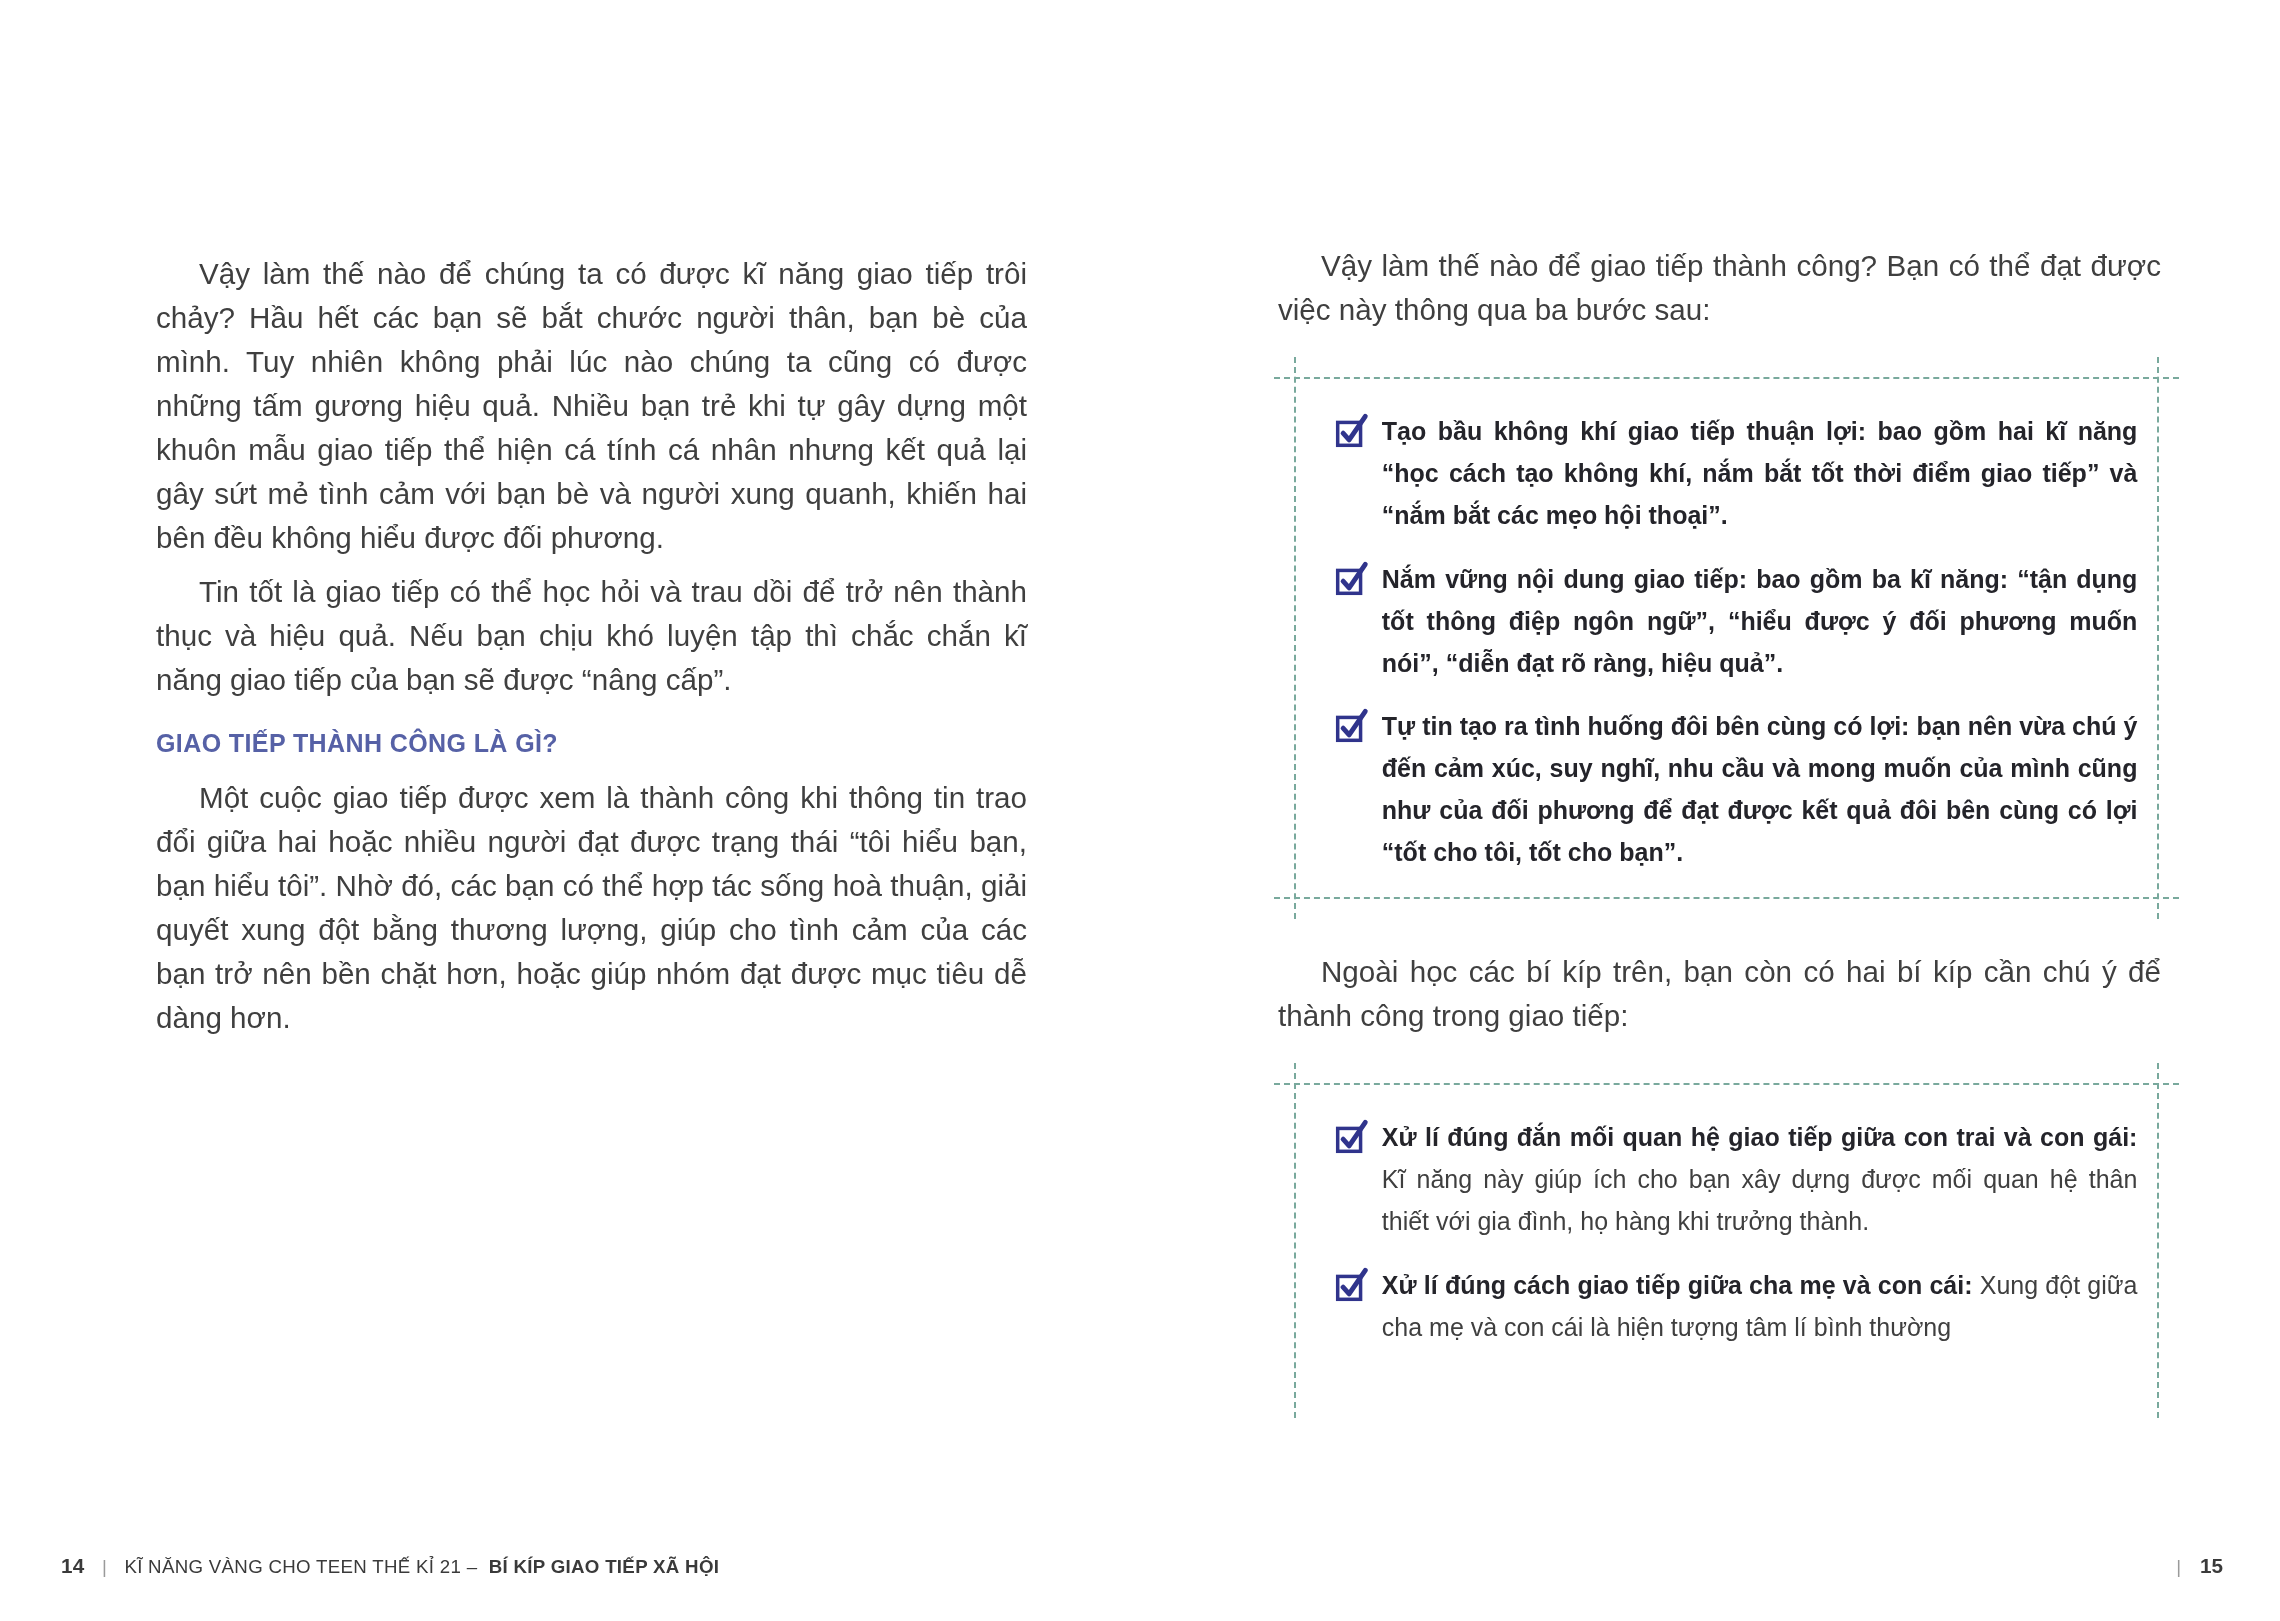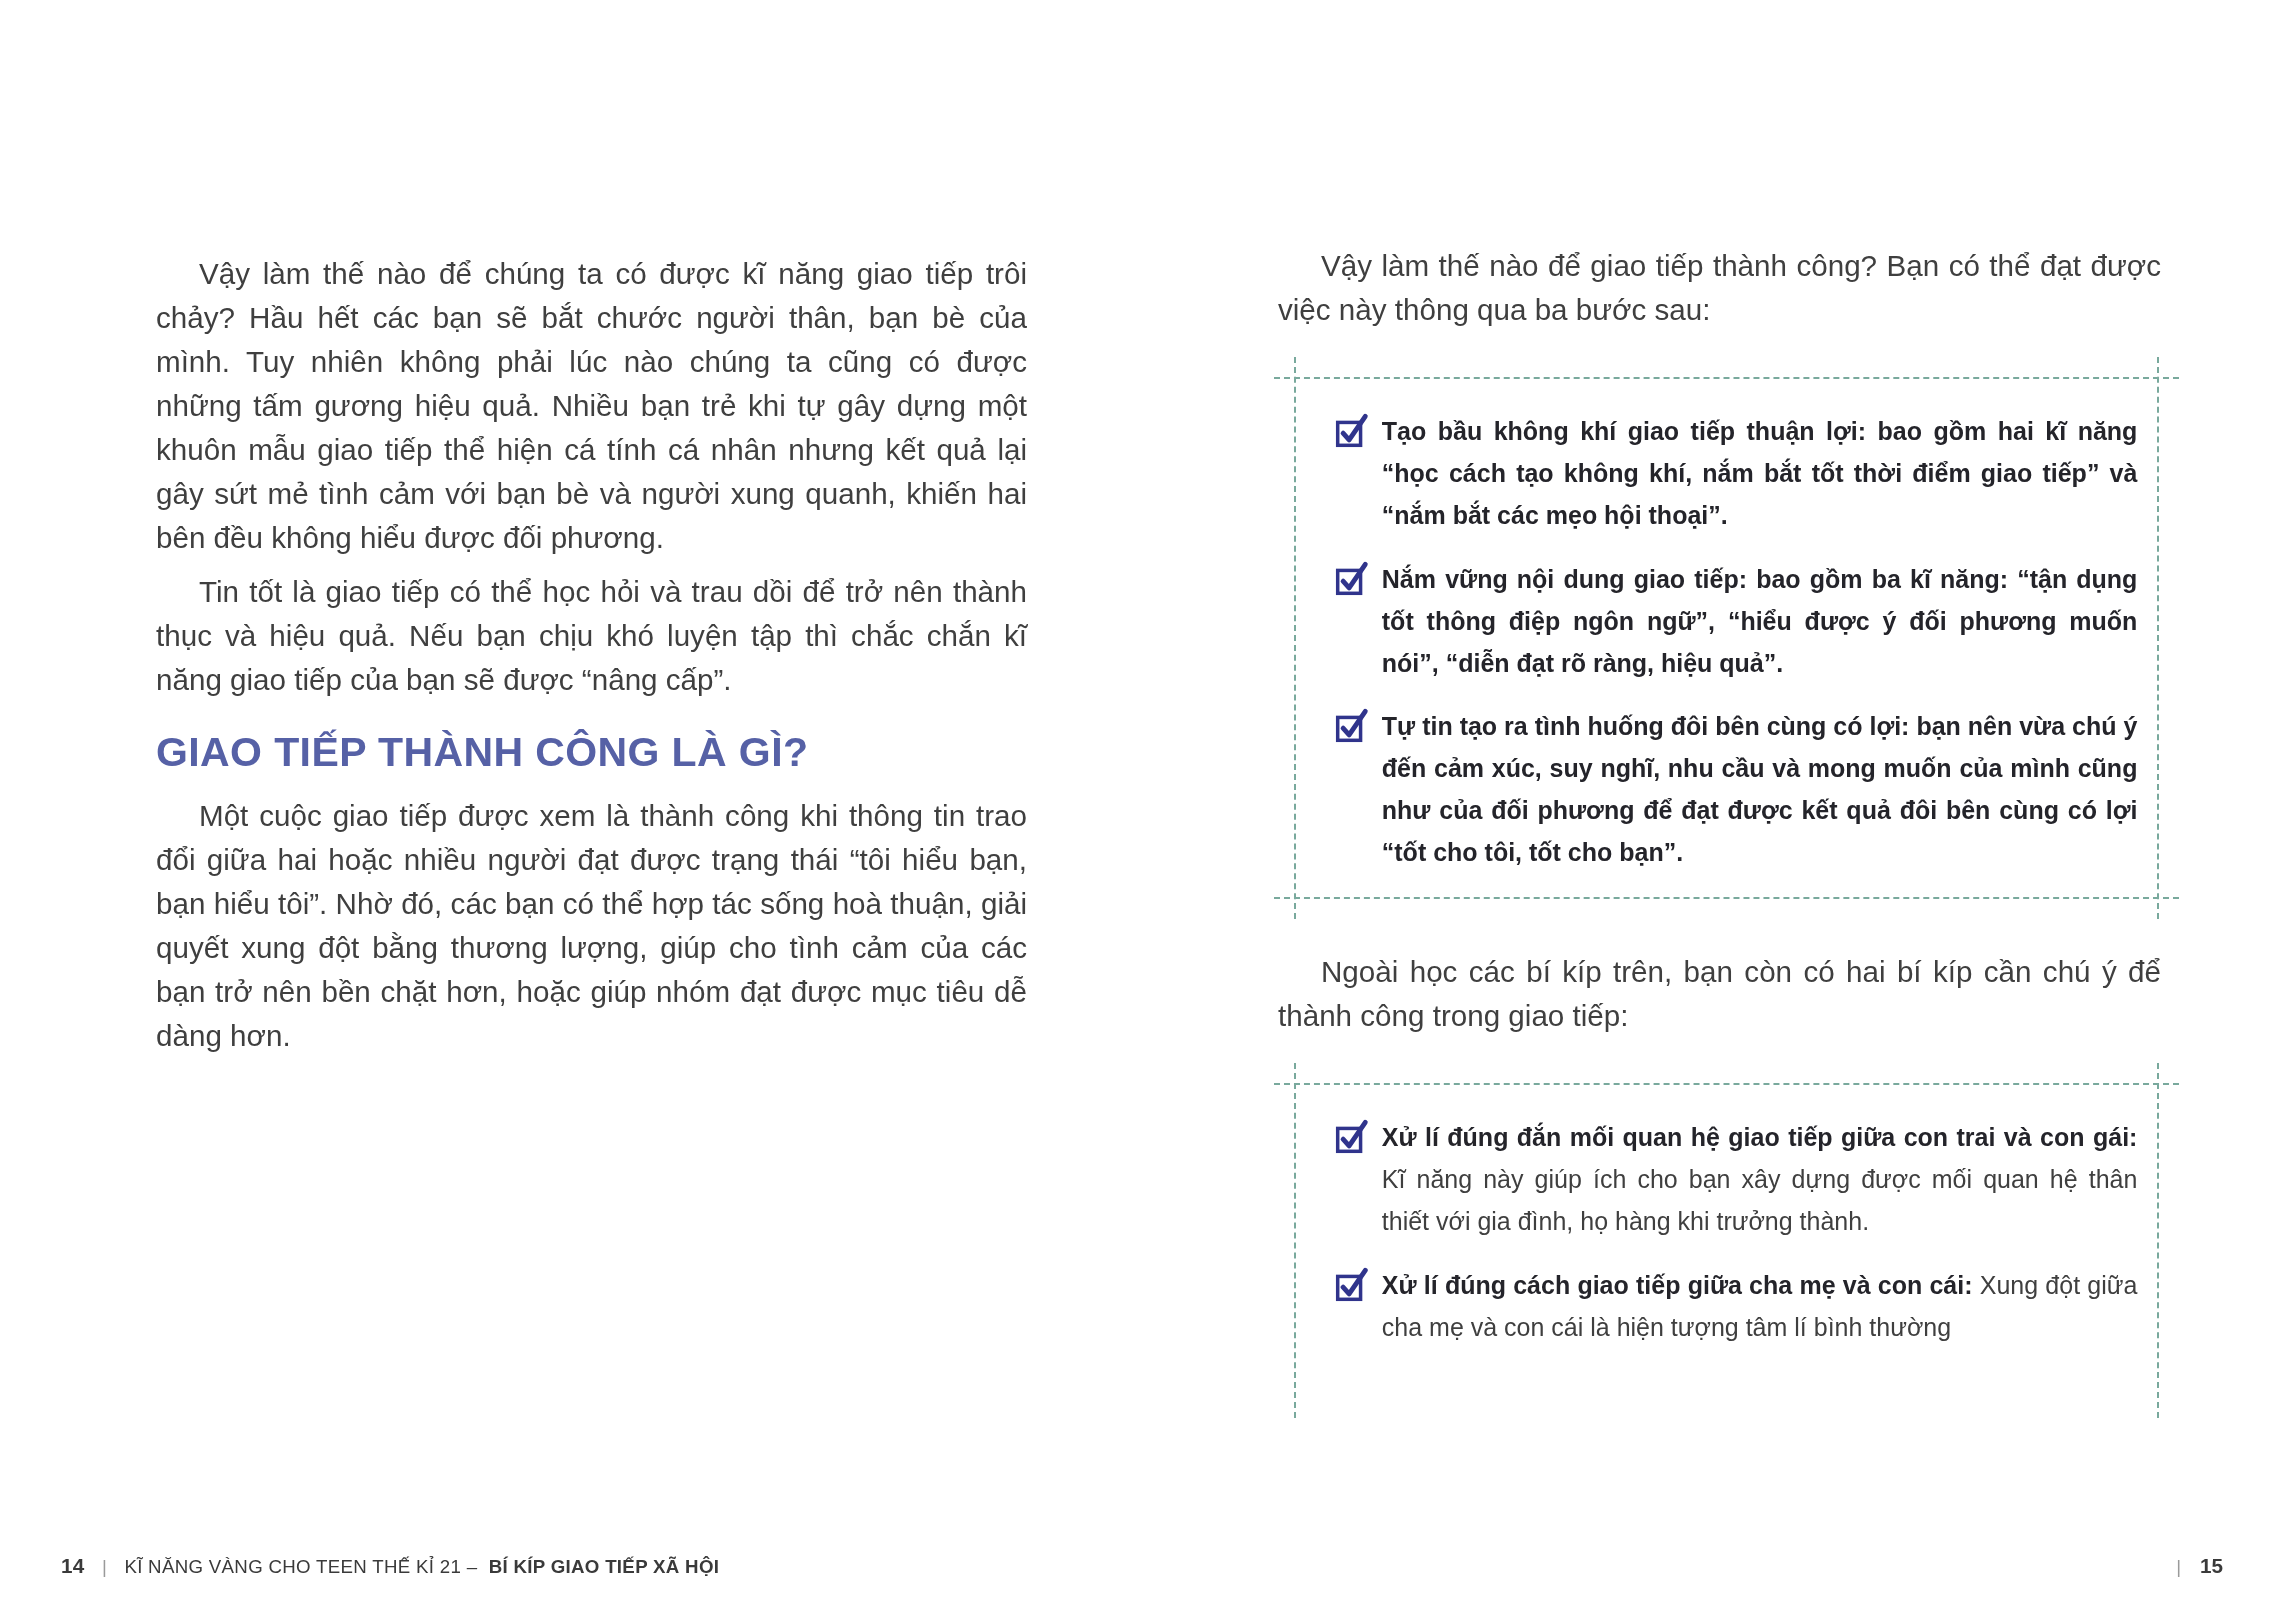--- a/index.html
+++ b/index.html
@@ -15,21 +15,21 @@
     font-size:29.6px;line-height:44px;
     text-align:justify;
     color:#3f3f3f;
     margin:0 0 9.9px 0;
     text-indent:43px;
   }
   
   .col-left{position:absolute;left:156px;top:252px;width:871px;}
   .section-heading{
     color:#5661a6;
-    font-size:41px;font-weight:bold;
+    font-size:25px;font-weight:bold;
     letter-spacing:0.4px;
     margin:27.6px 0 17.7px 0;
   }
   
   .col-right{position:absolute;left:1278px;top:244px;width:883px;}
   
   .dashed-box{
     position:relative;
     margin:45px 0 0 15.8px;
     width:calc(100% - 17.7px);

